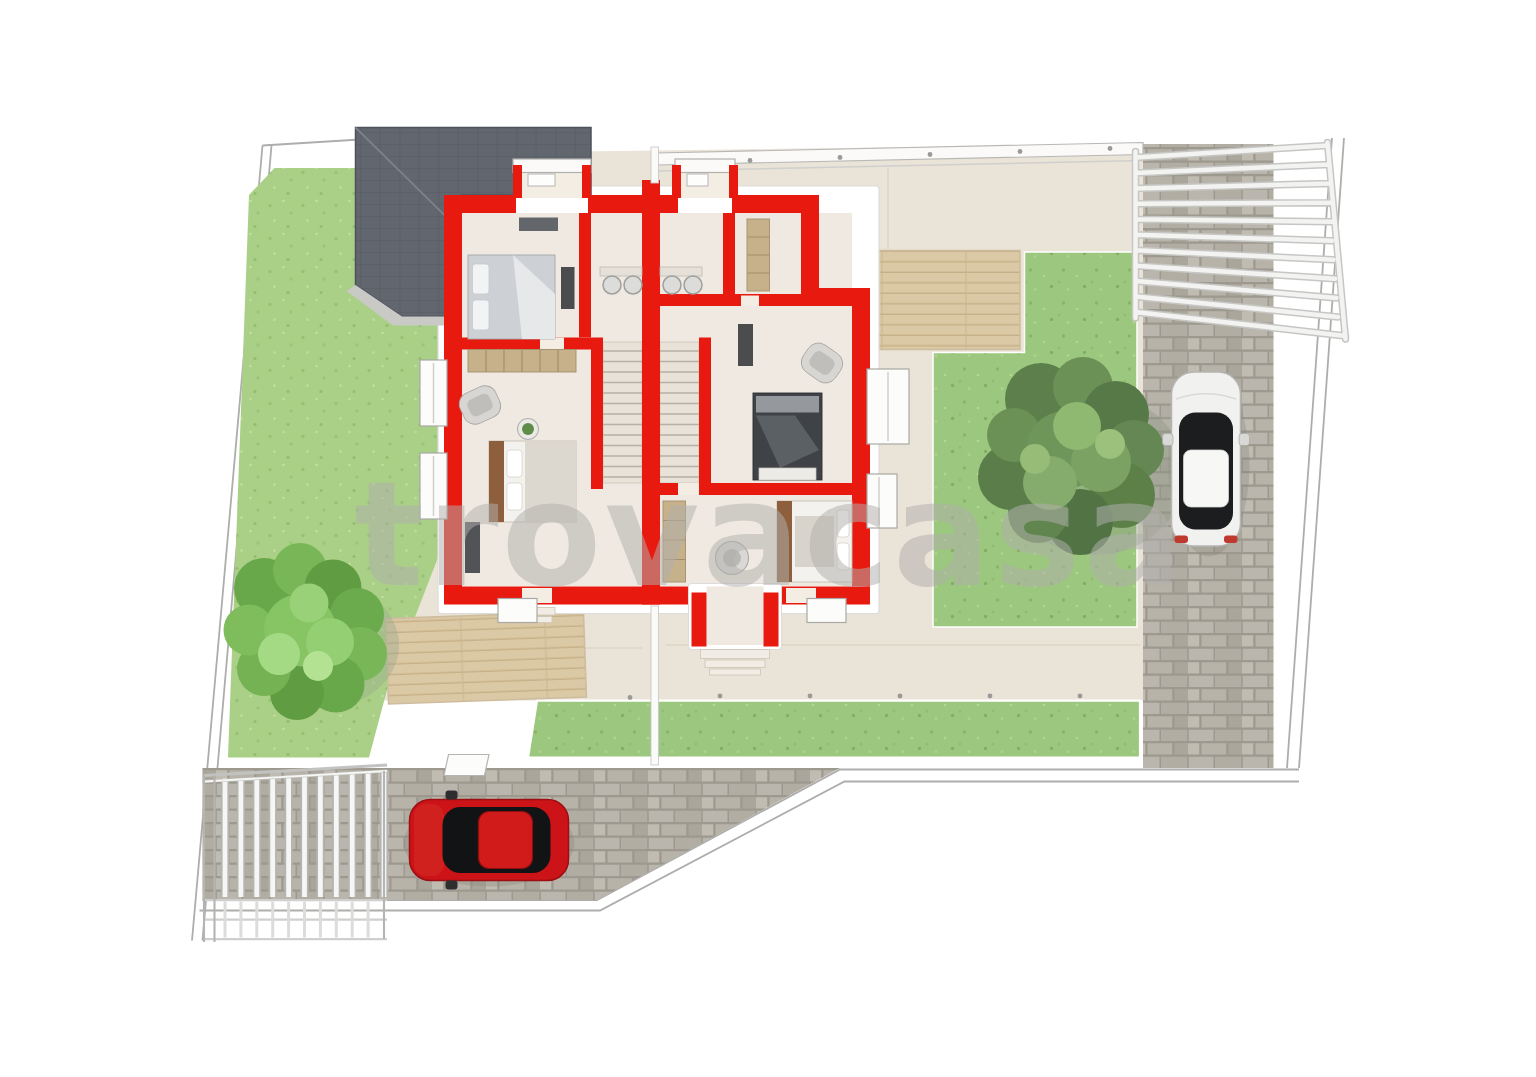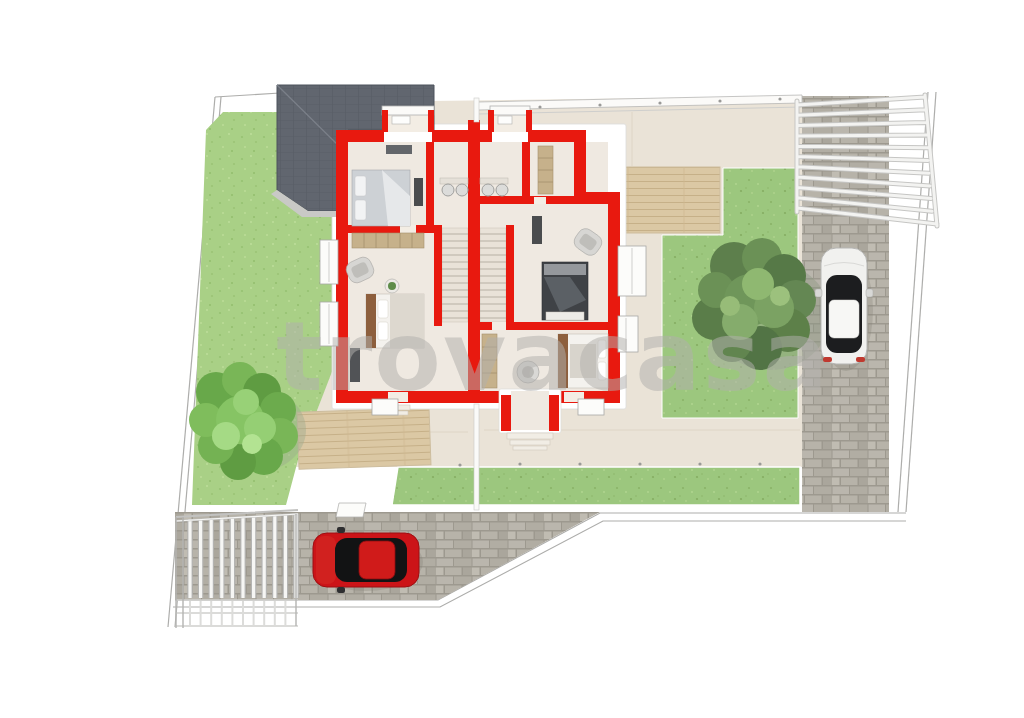--- a/index.html
+++ b/index.html
@@ -1,21 +1,21 @@
 <!DOCTYPE html>
 <html style="--background: #ffffff; --wall-red: #e8190f; --floor-beige: #efe9e1; --apron-beige: #eae3d7; --grass-left: #a9d086; --grass-right: #9cc77e; --deck-wood: #dbc8a4; --deck-line: #c6b088; --paving-gray: #b7b3aa; --paving-joint: #9d998f; --roof-slate: #61666f; --tree-green-dark: #5d7f4c; --tree-green-light: #8fb871; --tree-green-bright: #7fbb55; --car-red: #cc1418; --car-white: #f1f1ef; --glass-black: #1c1d1f; --wood-brown: #8d5f3d; --shelf-tan: #c6b18b; --watermark-gray: #b2b0ad; --outline-gray: #b0b0ae;"><head>
 <meta charset="utf-8">
 <style>
   :root{
     --background:#ffffff;
     --watermark-gray:#b2b0ad;
   }
   html,body{margin:0;padding:0;background:var(--background);}
   .stage{position:relative;width:908px;height:718px;overflow:hidden;background:var(--background);
-         font-family:"DejaVu Sans","Liberation Sans",sans-serif;padding-left:40px;}
+         font-family:"DejaVu Sans","Liberation Sans",sans-serif;}
   svg{display:block;}
   .watermark{font-family:"DejaVu Sans","Liberation Sans",sans-serif;
              font-weight:bold;fill:var(--watermark-gray);opacity:.52;letter-spacing:2px;}
 </style>
 </head>
 <body>
 
 <div class="stage">
 <svg width="1024" height="718" viewBox="0 0 1024 718" xmlns="http://www.w3.org/2000/svg">
   <defs>

